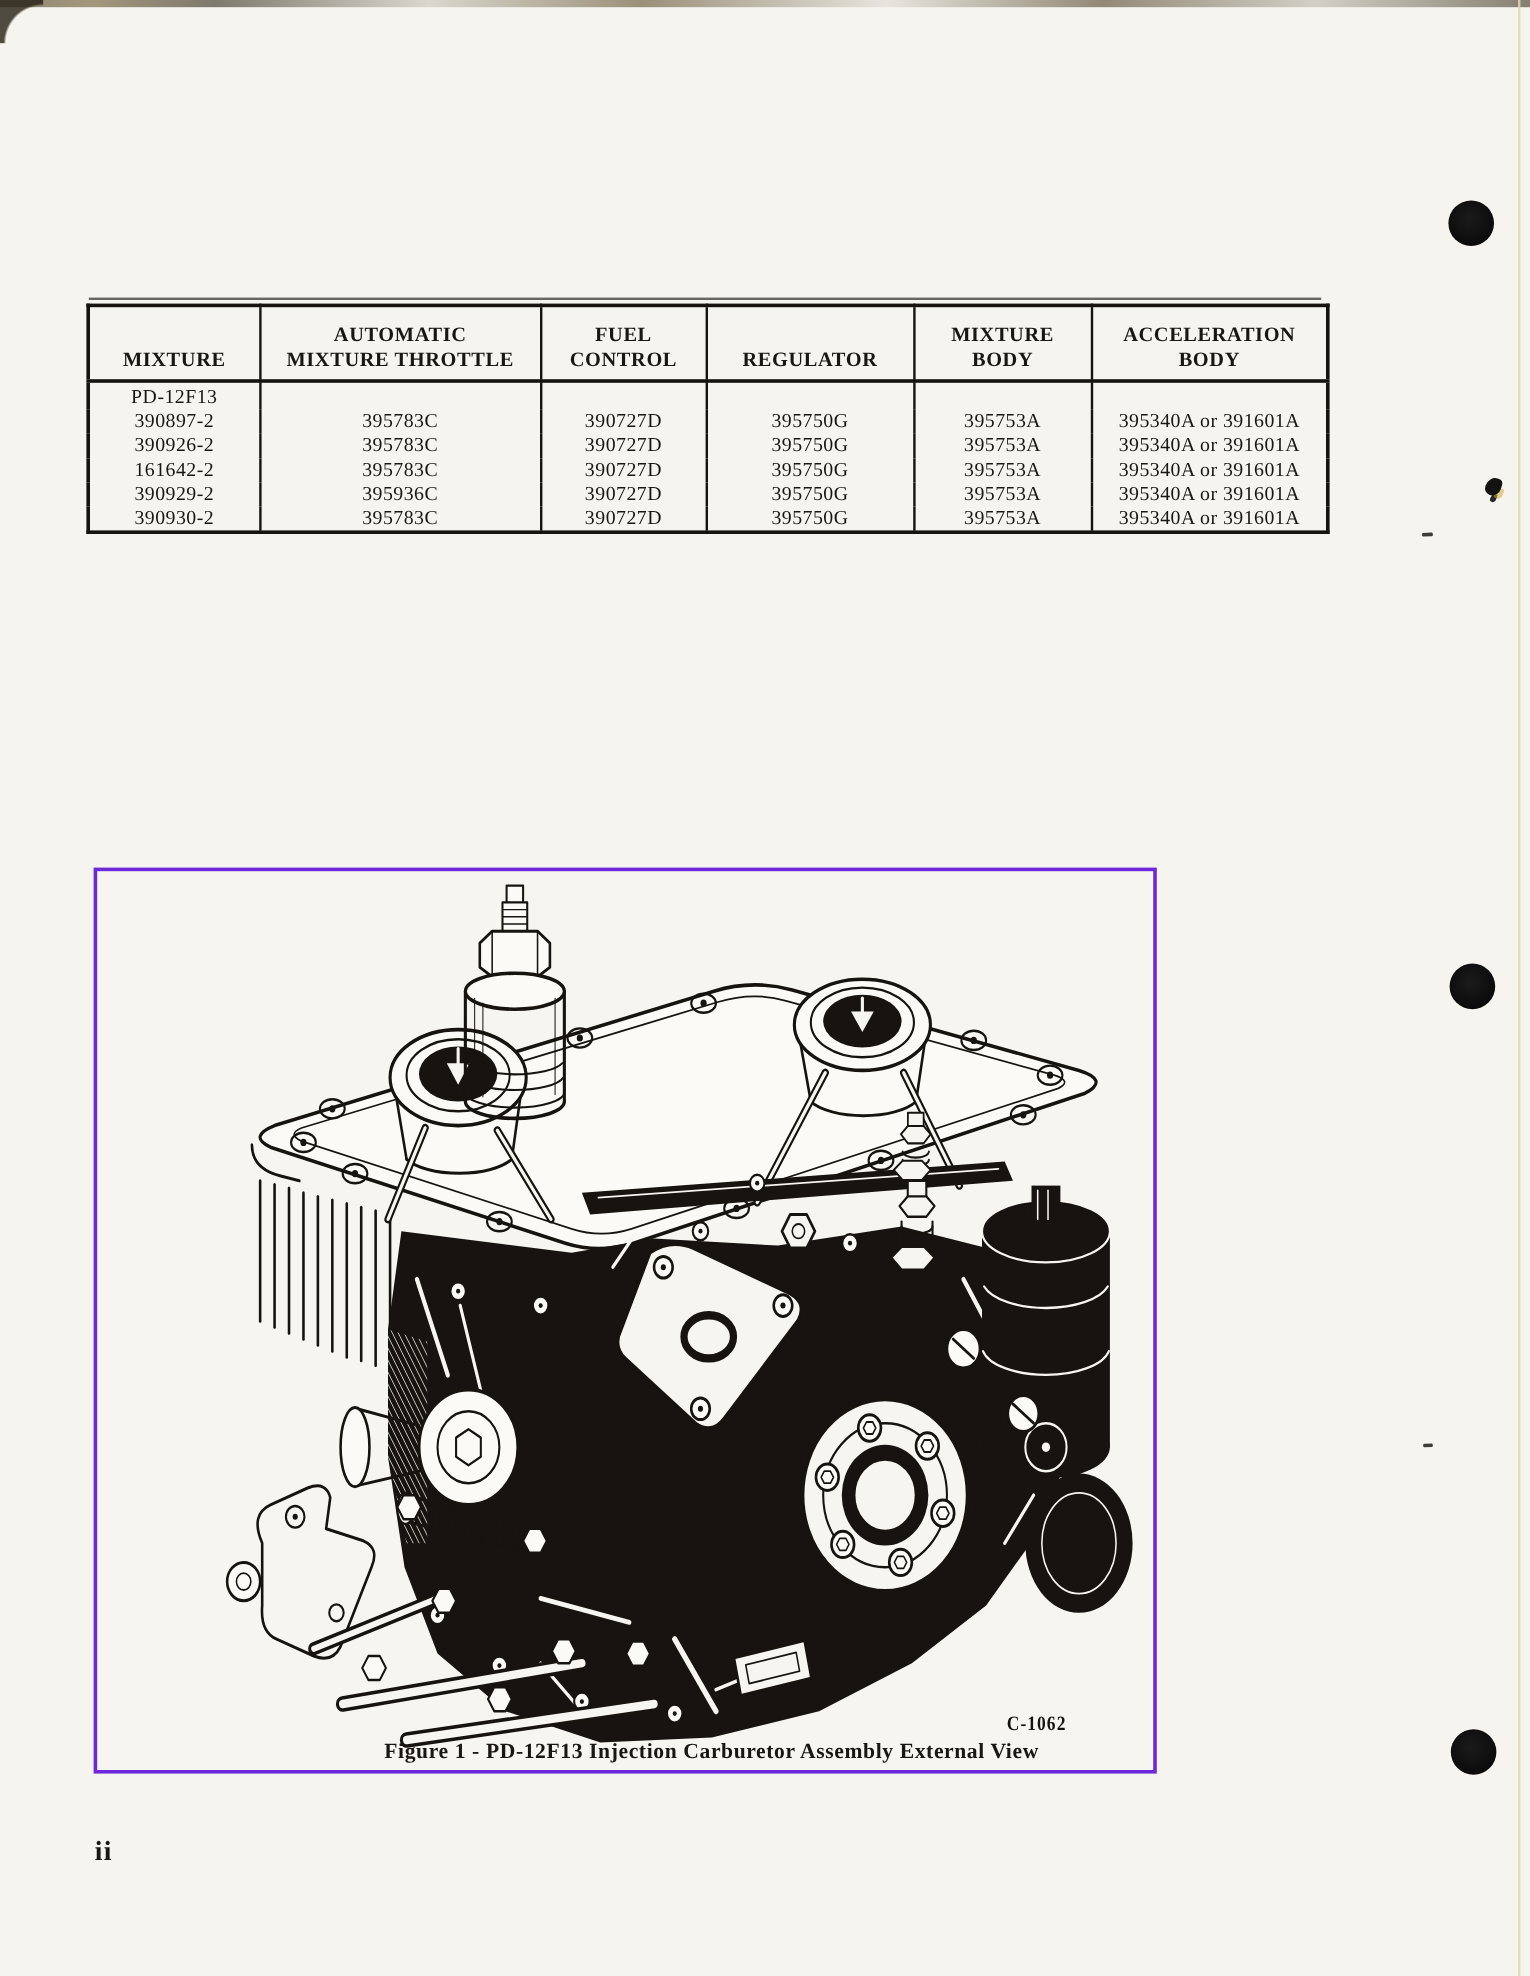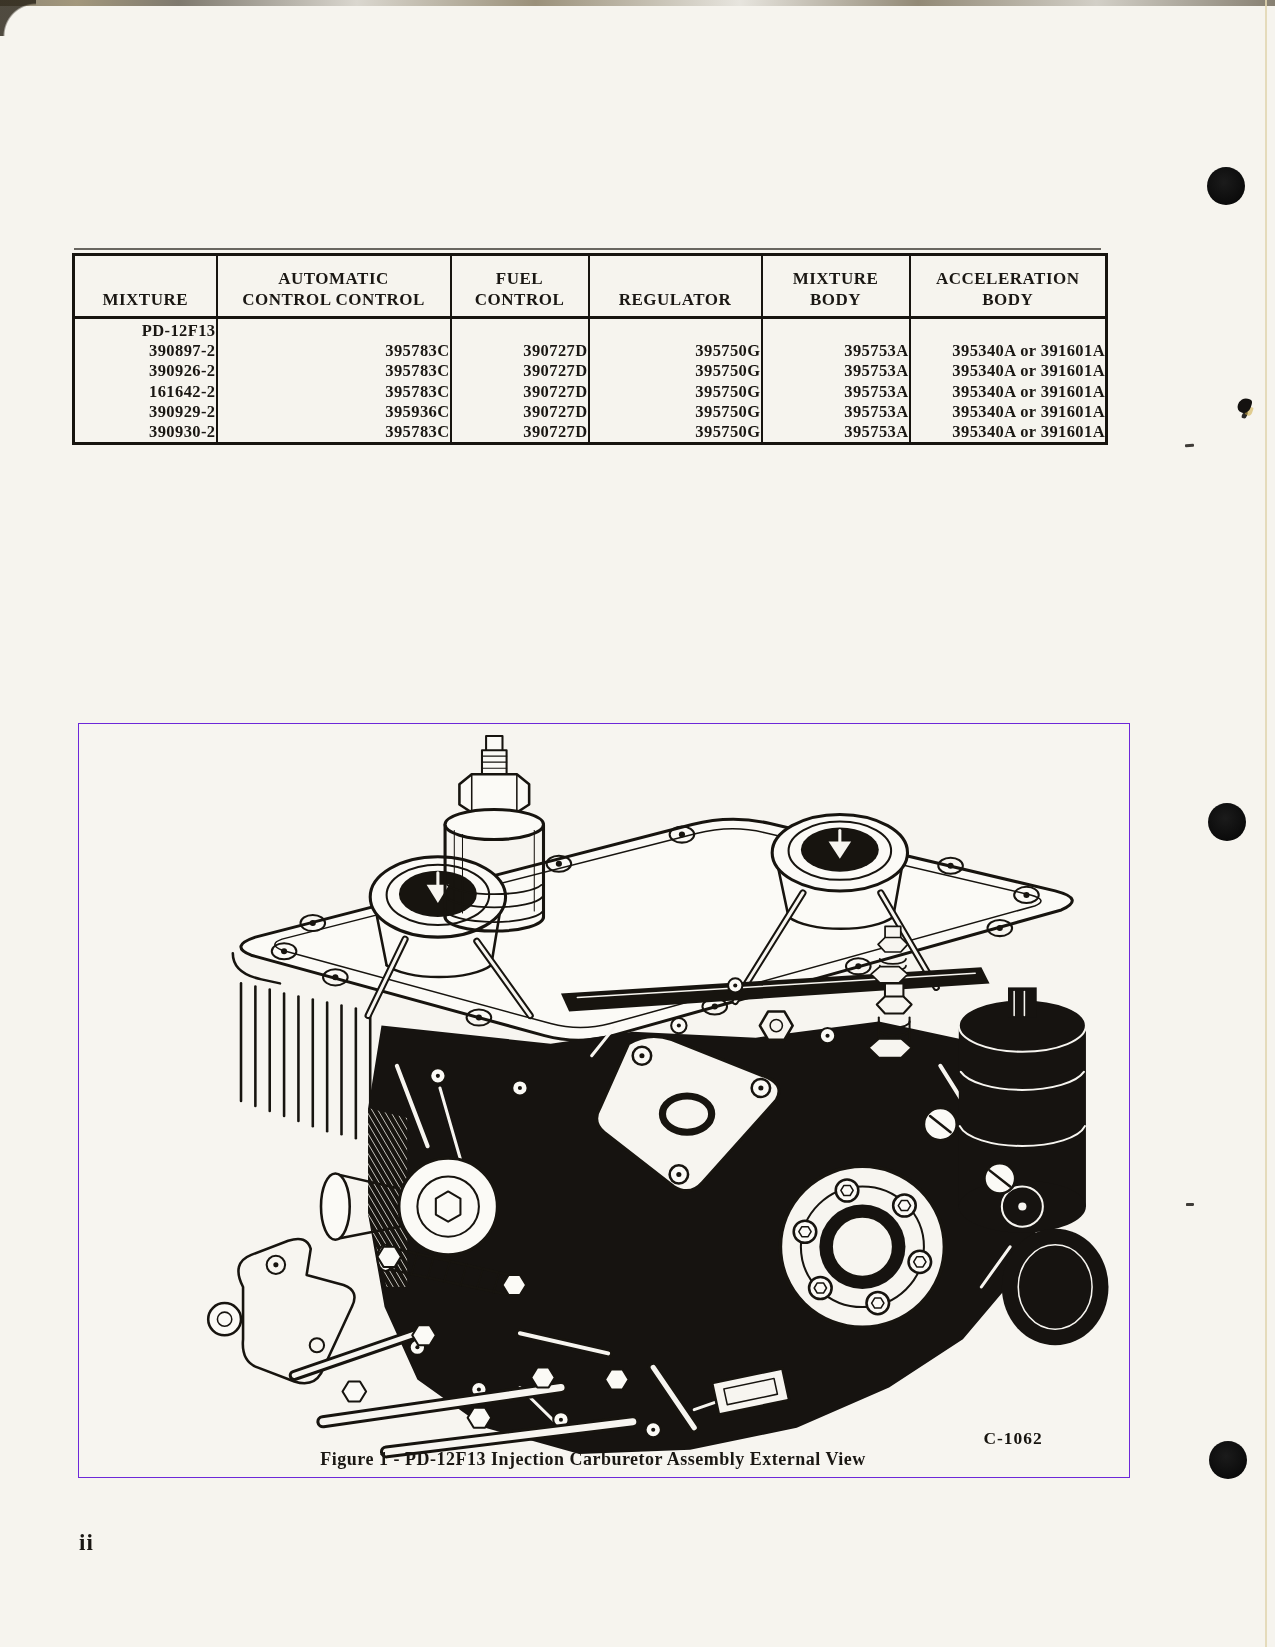--- a/index.html
+++ b/index.html
@@ -57,32 +57,32 @@
   }
   table.subassembly th:first-child, table.subassembly td:first-child{border-left:none;}
   table.subassembly thead tr{border-bottom:3px solid #17140f;}
   table.subassembly th{
     height:60px;vertical-align:bottom;
     font-size:17px;line-height:21px;font-weight:bold;
     letter-spacing:.5px;text-align:center;
   }
   table.subassembly th .th-t{white-space:pre-line;padding-bottom:6px;}
   table.subassembly tbody td{
-    text-align:right;font-size:16.5px;line-height:20.2px;font-weight:bold;
+    text-align:center;font-size:16.5px;line-height:20.2px;font-weight:normal;
     letter-spacing:.4px;height:20.2px;vertical-align:middle;
   }
   table.subassembly tbody tr:first-child td{padding-top:2px;}
   .table-caption{
     position:absolute;left:72px;top:467px;width:1033px;text-align:center;
     font-size:18px;font-weight:bold;letter-spacing:.5px;
   }
   
   .figure-frame{
-    position:absolute;left:78px;top:723px;width:1052px;height:755px;
-    border:1px solid #6d28d9;box-sizing:border-box;background:#f7f5f0;
+    position:absolute;left:78px;top:723px;width:886px;height:755px;
+    border:3px solid #6d28d9;box-sizing:border-box;background:#f7f5f0;
   }
   .figure-frame svg{display:block;width:100%;height:100%;}
   .figure-caption{
     position:absolute;left:78px;top:1449px;width:1030px;text-align:center;
     font-size:18px;font-weight:bold;letter-spacing:.5px;
   }
   .page-number{
     position:absolute;left:79px;top:1530px;
     font-size:23px;font-weight:bold;letter-spacing:1px;
   }
@@ -112,21 +112,21 @@
           <col style="width:148px">
           <col style="width:197px">
       </colgroup>
       <thead>
         <tr>
           <th>
               <div class="th-t">MIXTURE</div>
             </th>
           <th>
               <div class="th-t">AUTOMATIC
-CONTROL CONTROL</div>
+MIXTURE THROTTLE</div>
             </th>
           <th>
               <div class="th-t">FUEL
 CONTROL</div>
             </th>
           <th>
               <div class="th-t">REGULATOR</div>
             </th>
           <th>
               <div class="th-t">MIXTURE

